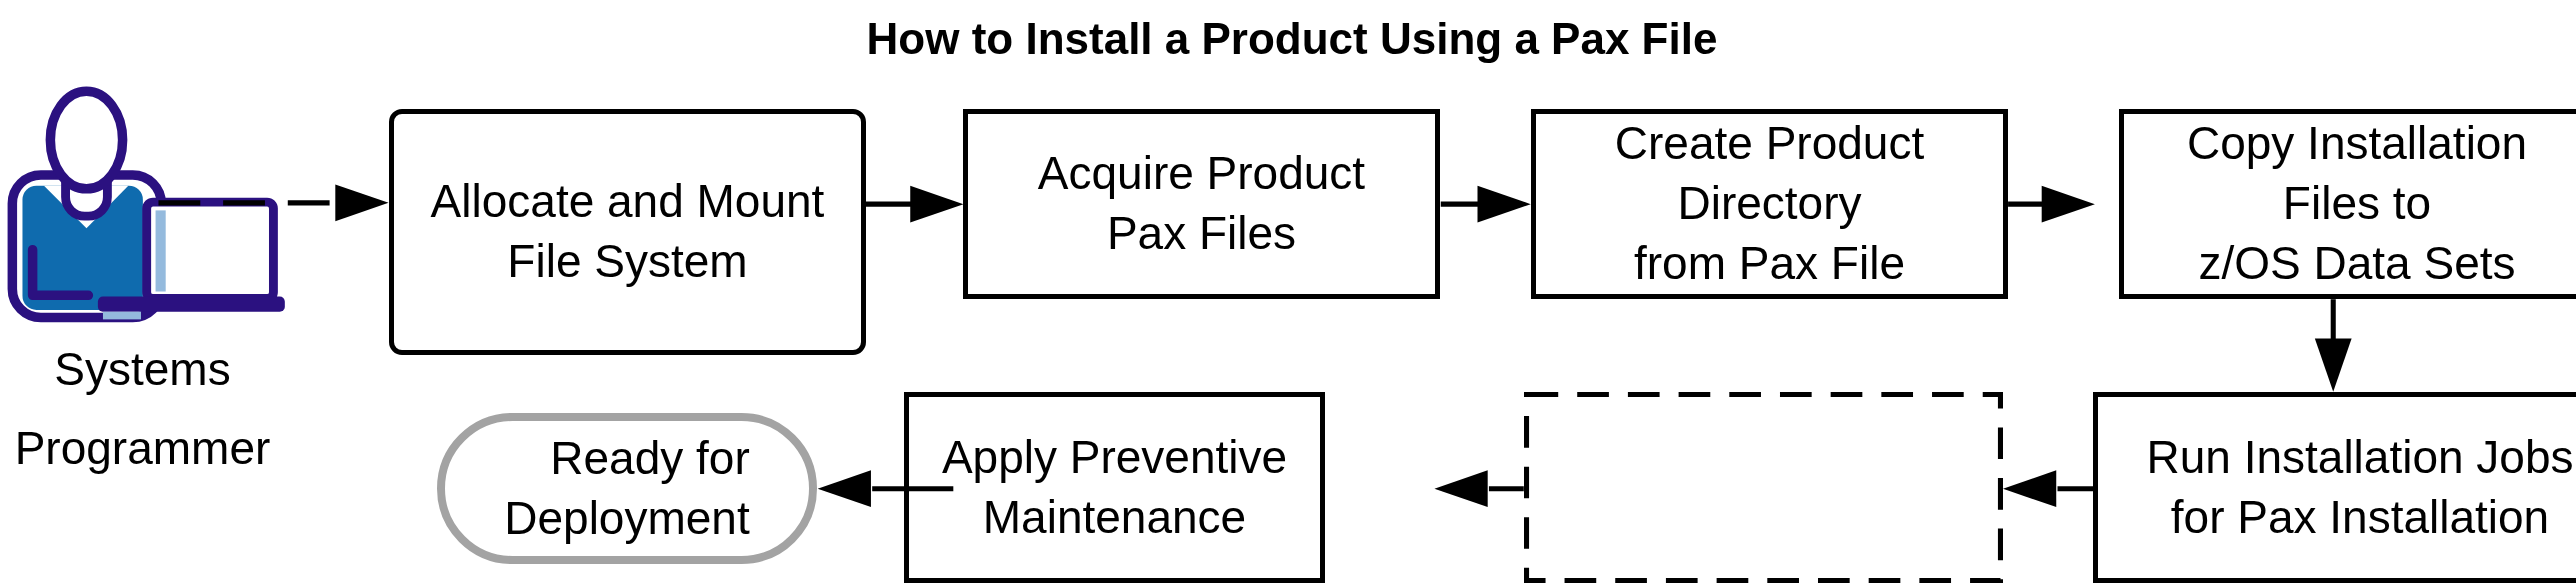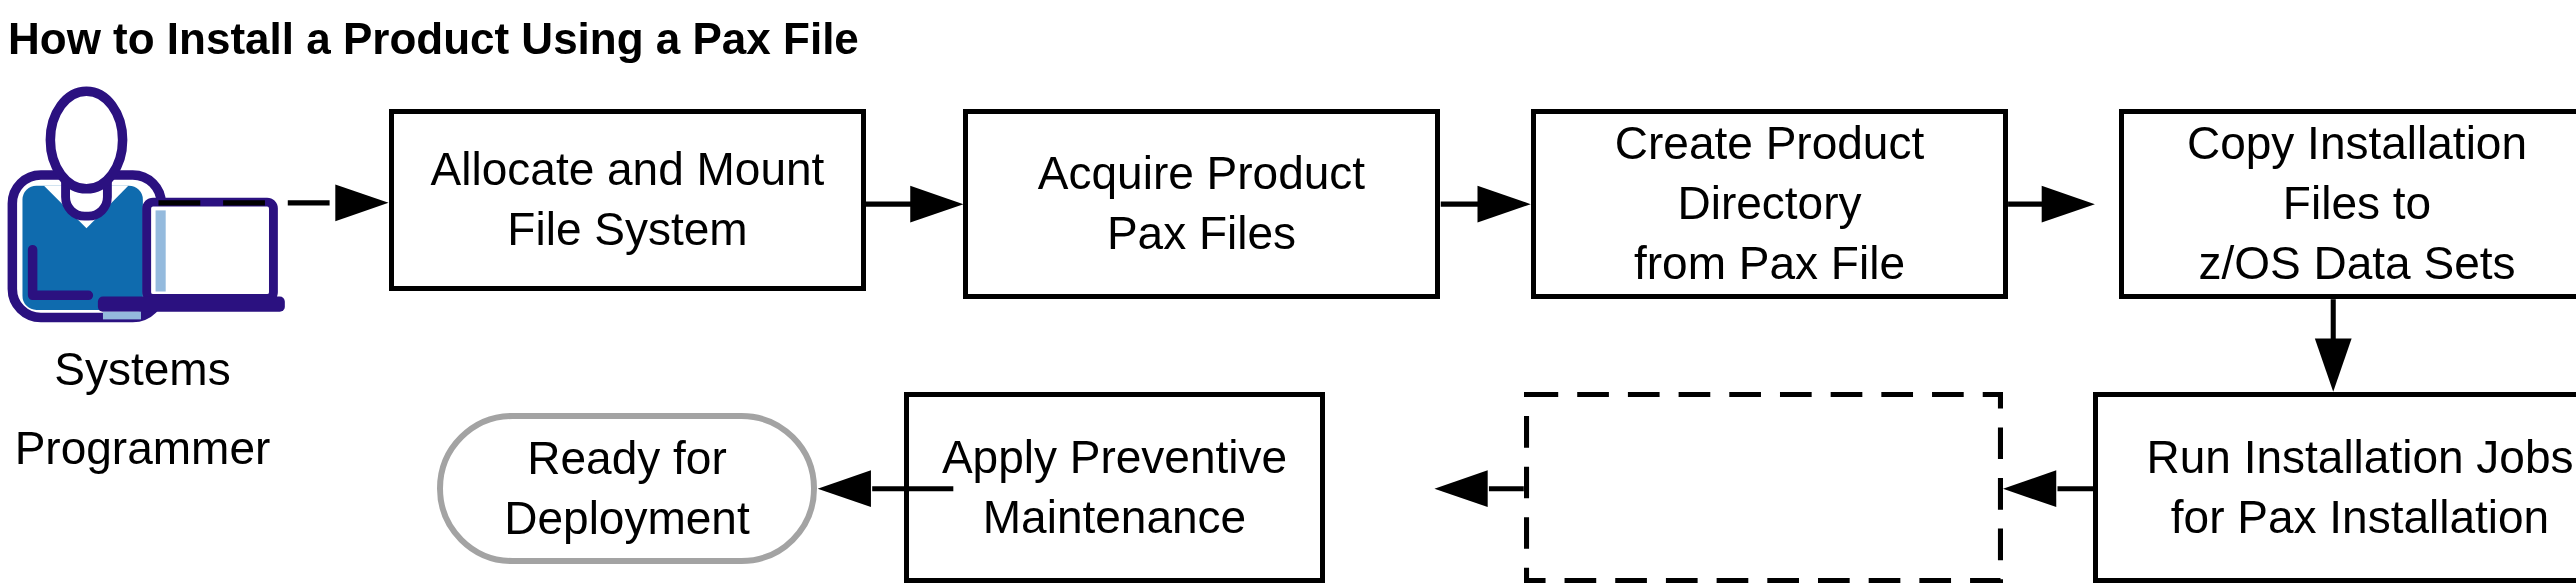--- a/index.html
+++ b/index.html
@@ -8,40 +8,41 @@
     width: 2576px;
     height: 587px;
     background: var(--bg, #ffffff);
     font-family: "Liberation Sans", sans-serif;
     color: #000;
     overflow: hidden;
   }
   .diagram-title {
     position: absolute;
     left: 0; right: 0; top: 15px;
+    text-align: center;
     font-size: 44px;
     font-weight: 700;
     line-height: 48px;
     white-space: pre-line;
     padding-left: 8px;
   }
   .node {
     position: absolute;
     display: flex;
     align-items: center;
     justify-content: center;
     text-align: center;
     font-size: 46px;
     line-height: 1.3;
     white-space: pre-line;
     box-sizing: border-box;
     background: #fff;
   }
   .process { border: 5px solid #000; }
-  .terminal { border: 6px solid #a3a3a3; border-radius: 79px; }
+  .terminal { border: 8px solid #a3a3a3; border-radius: 79px; text-align: right; }
   .dashed { background: transparent; }
   .dashed .dash-border {
     position: absolute;
     left: 0; top: 0; width: 100%; height: 100%;
   }
   .node-label { position: relative; z-index: 1; }
   .actor-label {
     position: absolute;
     left: 0; top: 330px; width: 285px;
     text-align: center;
@@ -76,21 +77,21 @@
       <rect x="222" y="183" width="200" height="152" rx="10" fill="#FFFFFF" stroke="#2B1180" stroke-width="14"></rect>
       <rect x="236" y="196" width="16" height="128" fill="#94BADD"></rect>
       <rect x="145" y="332" width="295" height="24" rx="8" fill="#2B1180"></rect>
       <rect x="153" y="356" width="60" height="12" fill="#94BADD"></rect>
     </g>
   </svg>
 
   <div class="actor-label">Systems
 Programmer</div>
 
-  <div class="node process" style="left:389px; top:109px; width:477px; height:182px;">
+  <div class="node process" style="left:389px; top:109px; width:477px; height:246px;border-radius:13px;">
     <span class="node-label">Allocate and Mount
 File System</span>
   </div>
 
   <div class="node process" style="left:1531px; top:109px; width:477px; height:190px;">
     <span class="node-label">Create Product
 Directory
 from Pax File</span>
   </div>
 

